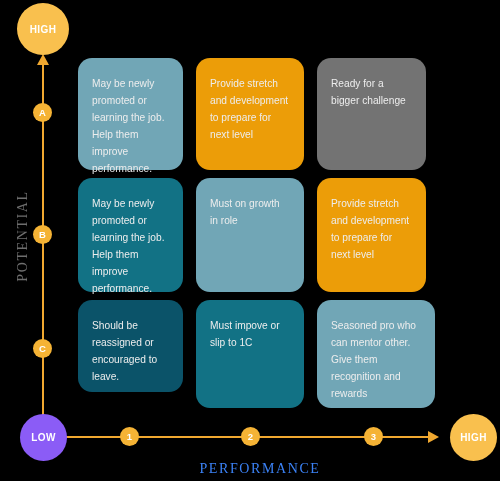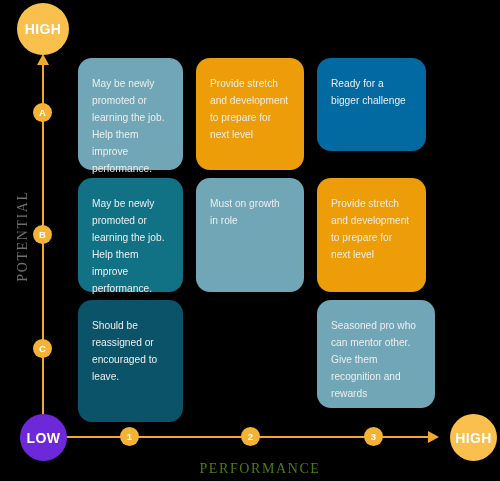--- a/index.html
+++ b/index.html
@@ -55,32 +55,32 @@
 
   
   .endpoint {
     position: absolute;
     border-radius: 50%;
     display: flex;
     align-items: center;
     justify-content: center;
     color: #FFFFFF;
     font-weight: bold;
-    font-size: 14px;
+    font-size: 10px;
     letter-spacing: 0.4px;
   }
   #endpoint-high-top {
     left: 17px; top: 3px;
     width: 52px; height: 52px;
     background: #F9C04E;
   }
   #endpoint-low {
     left: 20px; top: 414px;
     width: 47px; height: 47px;
-    background: #6d28d9;
+    background: #8b5cf6;
   }
   #endpoint-high-right {
     left: 450px; top: 414px;
     width: 47px; height: 47px;
     background: #F9C04E;
   }
 
   
   .tick {
     position: absolute;
@@ -110,21 +110,21 @@
     font-size: 14px;
     letter-spacing: 1.6px;
     font-family: "Liberation Serif", serif;
   }
   #x-axis-title {
     position: absolute;
     left: 180px;
     top: 461px;
     width: 160px;
     text-align: center;
-    color: #4d7c0f;
+    color: #3b82f6;
     font-size: 14px;
     letter-spacing: 1.6px;
     font-family: "Liberation Serif", serif;
   }
 
   
   #matrix {
     position: absolute;
     left: 78px;
     top: 58px;
@@ -174,40 +174,43 @@
   <div id="matrix">
 
     <div class="cell" style="left:0px;top:0px;width:105px;height:112px;background:#71A6B6;">
       <span class="cell-text">May be newly promoted or learning the job. Help them improve performance.</span>
     </div>
 
     <div class="cell" style="left:118px;top:0px;width:108px;height:112px;background:#EC9D08;">
       <span class="cell-text">Provide stretch and development to prepare for next level</span>
     </div>
 
-    <div class="cell" style="left:239px;top:0px;width:109px;height:93px;background:#0369a1;">
+    <div class="cell" style="left:239px;top:0px;width:109px;height:112px;background:#737373;">
       <span class="cell-text">Ready for a bigger challenge</span>
     </div>
 
     <div class="cell" style="left:0px;top:120px;width:105px;height:114px;background:#127285;">
       <span class="cell-text">May be newly promoted or learning the job. Help them improve performance.</span>
     </div>
 
     <div class="cell" style="left:118px;top:120px;width:108px;height:114px;background:#71A6B6;">
       <span class="cell-text">Must on growth in role</span>
     </div>
 
     <div class="cell" style="left:239px;top:120px;width:109px;height:114px;background:#EC9D08;">
       <span class="cell-text">Provide stretch and development to prepare for next level</span>
     </div>
 
-    <div class="cell" style="left:0px;top:242px;width:105px;height:122px;background:#0B5369;">
+    <div class="cell" style="left:0px;top:242px;width:105px;height:92px;background:#0B5369;">
       <span class="cell-text">Should be reassigned or encouraged to leave.</span>
     </div>
 
+    <div class="cell" style="left:118px;top:242px;width:108px;height:108px;background:#127285;">
+      <span class="cell-text">Must impove or slip to 1C</span>
+    </div>
 
     <div class="cell" style="left:239px;top:242px;width:118px;height:108px;background:#71A6B6;">
       <span class="cell-text">Seasoned pro who can mentor other. Give them recognition and rewards</span>
     </div>
 
   </div>
 
 </div>
 
 </body></html>

